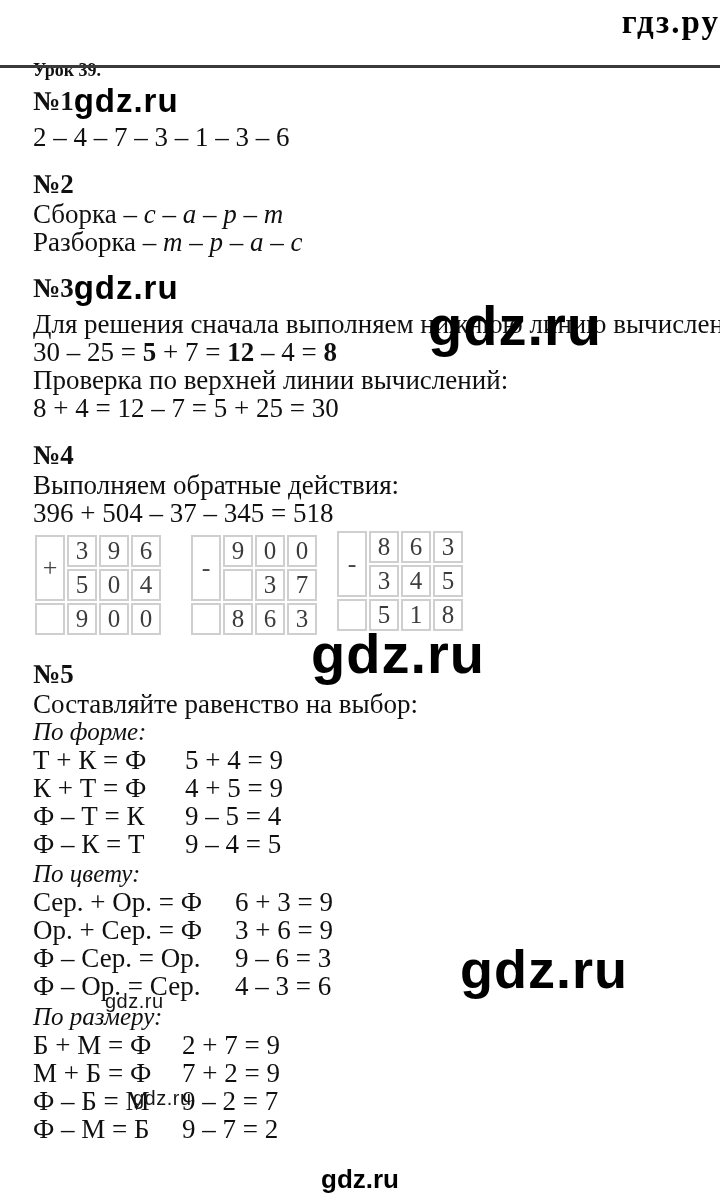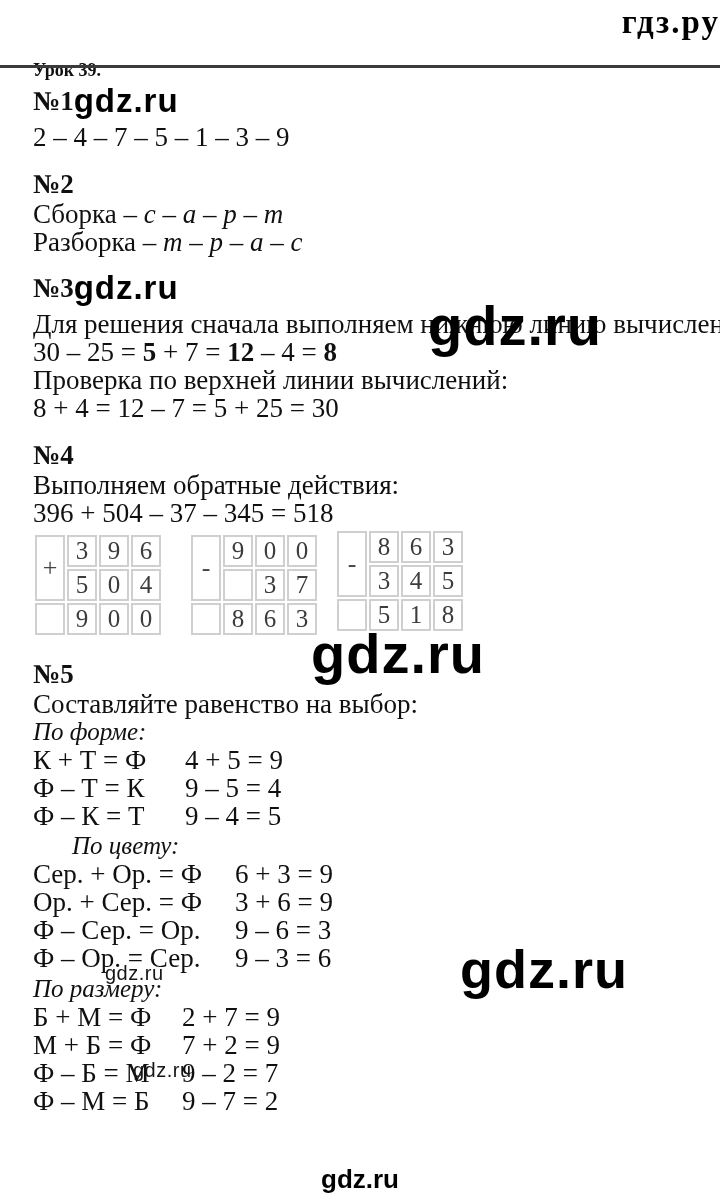--- a/index.html
+++ b/index.html
@@ -35,21 +35,21 @@
 
   <div class="brand-header">гдз.ру</div>
 
   <div class="content">
 
     <div class="lesson-title">Урок 39.</div>
 
     <div class="num-line">
       <span class="task-num">№1</span><span class="wm-inline">gdz.ru</span>
     </div>
-    <div class="t-line">2 – 4 – 7 – 5 – 1 – 3 – 9</div>
+    <div class="t-line">2 – 4 – 7 – 3 – 1 – 3 – 6</div>
 
     <div class="task-num mt18">№2</div>
     <div class="t-line">
       <span>Сборка – </span><span class="ital">с – а – р – т</span>
     </div>
     <div class="t-line">
       <span>Разборка – </span><span class="ital">т – р – а – с</span>
     </div>
 
     <div class="num-line mt14">
@@ -128,32 +128,33 @@
         </tr>
 
       </tbody></table>
     </div>
 
     <div class="task-num mt22">№5</div>
     <div class="t-line">Составляйте равенство на выбор:</div>
 
     <div class="g1">
       <div class="group-title">По форме:</div>
+      <div class="eq-row"><span class="eq-left">Т + К = Ф</span><span>5 + 4 = 9</span></div>
       <div class="eq-row"><span class="eq-left">К + Т = Ф</span><span>4 + 5 = 9</span></div>
       <div class="eq-row"><span class="eq-left">Ф – Т = К</span><span>9 – 5 = 4</span></div>
       <div class="eq-row"><span class="eq-left">Ф – К = Т</span><span>9 – 4 = 5</span></div>
     </div>
 
     <div class="g2">
-      <div class="group-title" style="margin-top:2px;margin-left:39px;">По цвету:</div>
+      <div class="group-title" style="margin-top:2px;">По цвету:</div>
       <div class="eq-row"><span class="eq-left">Сер. + Ор. = Ф</span><span>6 + 3 = 9</span></div>
       <div class="eq-row"><span class="eq-left">Ор. + Сер. = Ф</span><span>3 + 6 = 9</span></div>
       <div class="eq-row"><span class="eq-left">Ф – Сер. = Ор.</span><span>9 – 6 = 3</span></div>
       <div class="eq-row">
-        <span class="eq-left">Ф – Ор. = Сер.</span><span>9 – 3 = 6</span>
+        <span class="eq-left">Ф – Ор. = Сер.</span><span>4 – 3 = 6</span>
         <span class="wm-small" style="left:72px;top:15px;">gdz.ru</span>
       </div>
     </div>
 
     <div class="g3">
       <div class="group-title" style="margin-top:3px;">По размеру:</div>
       <div class="eq-row"><span class="eq-left">Б + М = Ф</span><span>2 + 7 = 9</span></div>
       <div class="eq-row"><span class="eq-left">М + Б = Ф</span><span>7 + 2 = 9</span></div>
       <div class="eq-row">
         <span class="eq-left">Ф – Б = М</span><span>9 – 2 = 7</span>

